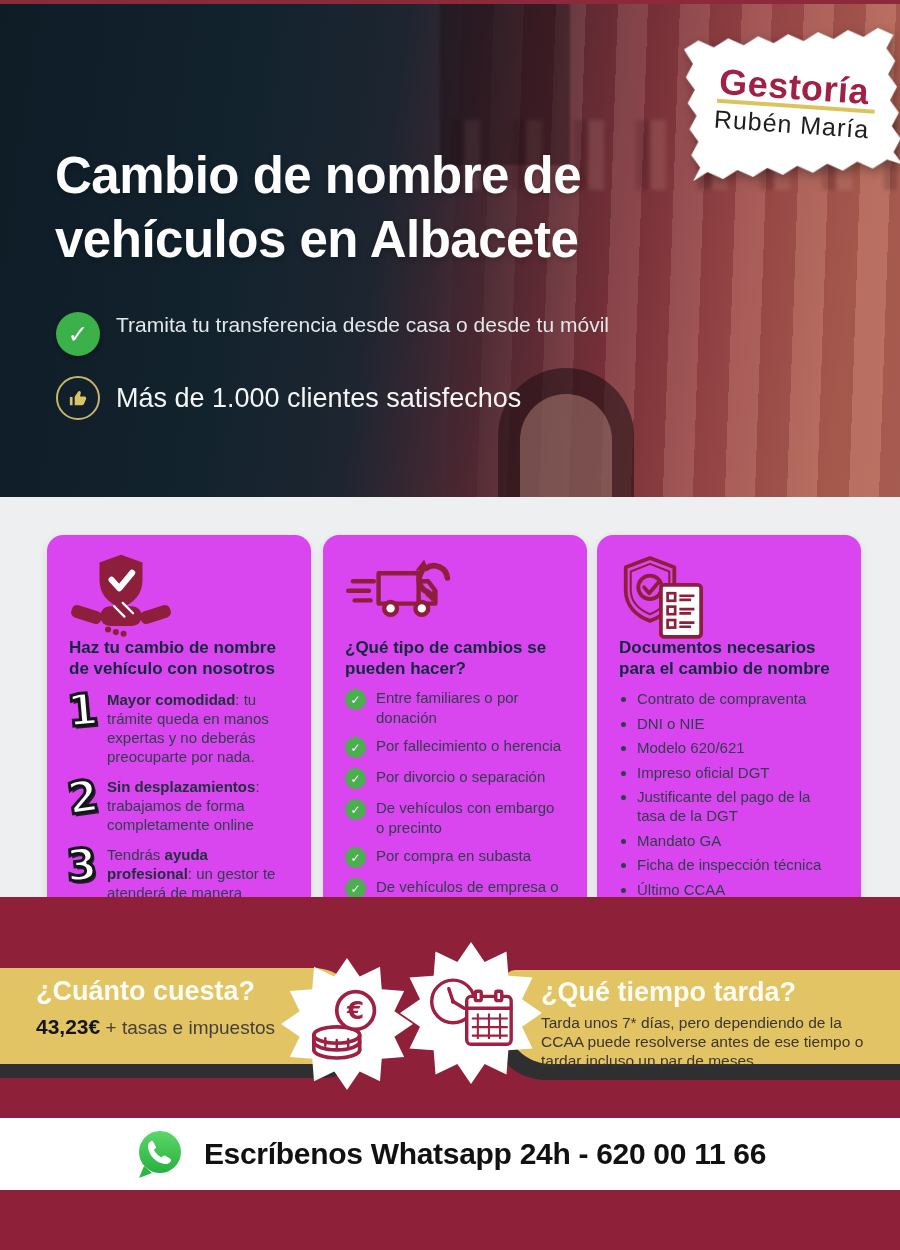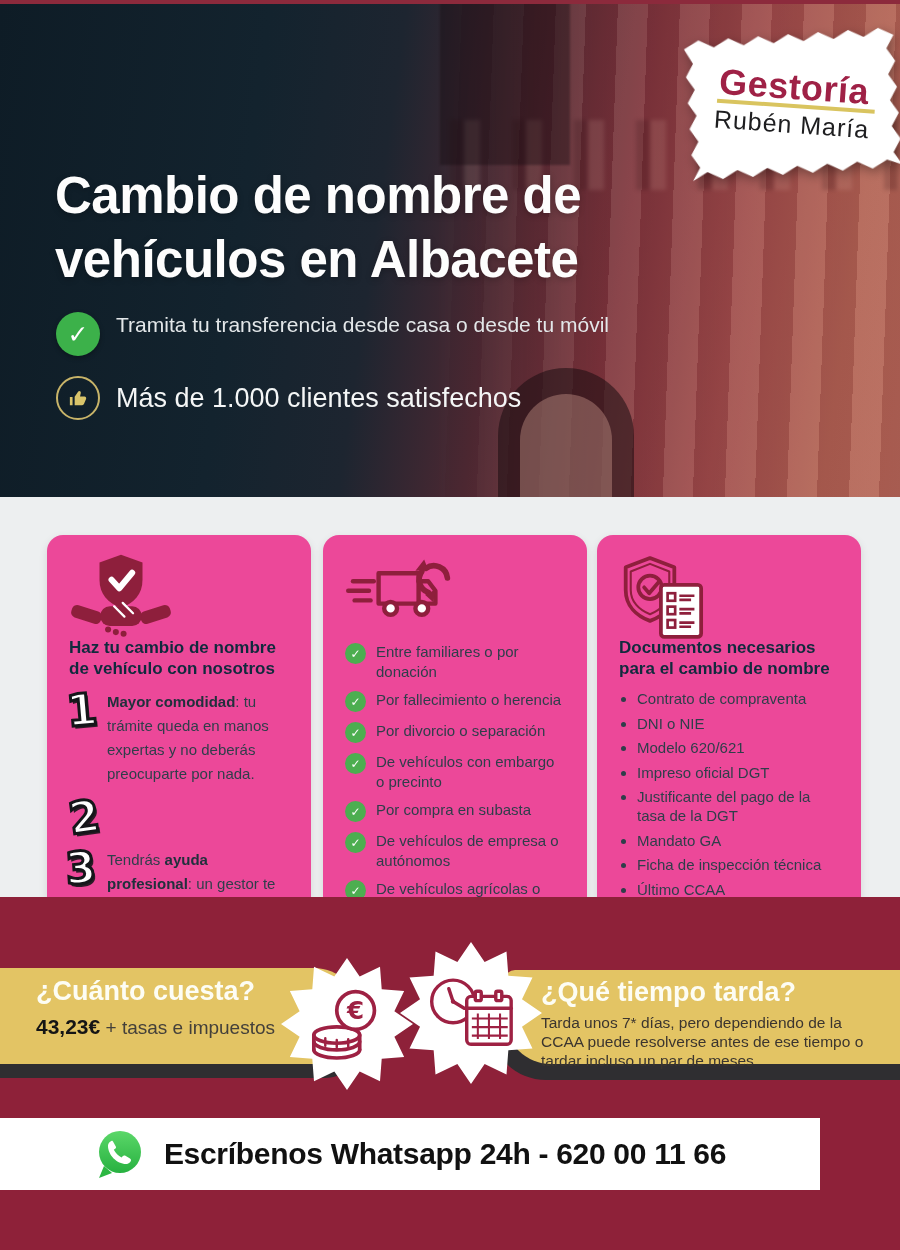--- a/index.html
+++ b/index.html
@@ -14,21 +14,21 @@
         -webkit-mask-image:linear-gradient(to right,transparent,#000 35%);
         mask-image:linear-gradient(to right,transparent,#000 35%);}
   .hero-capitals{position:absolute;right:0;top:120px;width:50%;height:70px;opacity:.35;
         background:repeating-linear-gradient(90deg,rgba(40,10,14,.55) 0 14px,rgba(255,215,195,.35) 14px 30px,rgba(40,10,14,.0) 30px 62px);
         filter:blur(2px);}
   .hero-balcony{position:absolute;left:440px;top:0;width:130px;height:165px;background:rgba(18,9,13,.38);filter:blur(1px);}
   .hero-arch{position:absolute;left:498px;top:368px;width:136px;height:130px;background:rgba(25,12,16,.55);border-radius:68px 68px 0 0;}
   .hero-arch-inner{position:absolute;left:520px;top:394px;width:92px;height:104px;background:rgba(215,162,150,.38);border-radius:46px 46px 0 0;}
   .hero-topstrip{position:absolute;left:0;top:0;width:100%;height:4px;background:#8c2a3c;}
 
-  .hero-title{position:absolute;left:55px;top:164px;color:#fdfdfd;font-weight:800;
+  .hero-title{position:absolute;left:55px;top:144px;color:#fdfdfd;font-weight:800;
         font-size:51px;line-height:64px;letter-spacing:-.5px;text-shadow:0 2px 6px rgba(0,0,0,.25);}
 
   .feature{position:absolute;left:56px;display:flex;align-items:flex-start;}
   .f1{top:312px;} .f2{top:376px;align-items:center;}
   .circle-check{width:44px;height:44px;border-radius:50%;background:#3cb14a;display:flex;align-items:center;justify-content:center;
         color:#fff;font-size:25px;font-weight:700;box-shadow:0 2px 5px rgba(0,0,0,.3);flex:0 0 auto;}
   .circle-thumb{width:44px;height:44px;border-radius:50%;border:2px solid #c8b469;display:flex;align-items:center;justify-content:center;flex:0 0 auto;box-sizing:border-box;}
   .feature-text{margin-left:16px;color:#fff;}
   .feature-title{font-size:27px;font-weight:700;line-height:30px;color:#f4f6f6;}
   .feature-sub{font-size:21px;line-height:26px;color:#e3e7e9;margin-top:0;}
@@ -37,31 +37,31 @@
   
   .stamp{position:absolute;left:688px;top:34px;width:210px;height:140px;transform:rotate(-4deg);}
   .stamp svg{position:absolute;left:0;top:0;filter:drop-shadow(2px 4px 6px rgba(0,0,0,.35));}
   .stamp-inner{position:absolute;left:0;top:0;width:210px;height:140px;display:flex;flex-direction:column;align-items:center;justify-content:center;transform:rotate(8deg);}
   .stamp-brand{font-size:36px;font-weight:700;color:#9f2146;line-height:34px;letter-spacing:.5px;}
   .stamp-line{width:158px;height:4px;background:#d9c45f;margin:0 0 2px 6px;}
   .stamp-owner{font-size:25px;font-weight:500;color:#1e1e20;letter-spacing:1px;}
 
   
   .gray-section{position:absolute;left:0;top:497px;width:900px;height:400px;background:#edeff0;}
-  .card{position:absolute;top:535px;width:264px;height:385px;background:#ec4899;border-radius:16px;
+  .card{position:absolute;top:535px;width:264px;height:385px;background:#d946ef;border-radius:16px;
         box-shadow:0 3px 8px rgba(0,0,0,.10);box-sizing:border-box;padding:18px 22px;}
   .card1{left:47px;} .card2{left:323px;} .card3{left:597px;}
   .card-icon{height:80px;display:flex;align-items:flex-start;}
   .card-title{font-size:17px;line-height:21px;font-weight:700;color:#112a3d;margin-top:4px;}
 
   .num-item{display:flex;margin-top:11px;}
   .num{flex:0 0 34px;font-family:"DejaVu Sans",sans-serif;font-size:44px;line-height:40px;font-weight:800;
        color:#fff;-webkit-text-stroke:3px #15161a;text-shadow:2px 3px 0 rgba(21,22,26,.9);}
   .num.r1{transform:rotate(-5deg);} .num.r2{transform:rotate(-8deg);} .num.r3{transform:rotate(-4deg);}
-  .item-text{font-size:15px;line-height:24px;color:#2f3e4a;margin-left:4px;}
+  .item-text{font-size:15px;line-height:19px;color:#2f3e4a;margin-left:4px;}
   .item-text b{color:#21303c;}
 
   .chk-row{display:flex;margin-top:9px;align-items:flex-start;}
   .chk{flex:0 0 21px;width:21px;height:21px;border-radius:50%;background:#4cae50;color:#fff;font-size:12px;font-weight:700;
        display:flex;align-items:center;justify-content:center;margin-top:1px;}
   .chk-label{font-size:15px;line-height:19.5px;color:#2f3e4a;margin-left:10px;}
 
   .doc-list{margin:10px 0 0 18px;padding:0;}
   .doc-list li{font-size:15px;line-height:19px;color:#2f3e4a;margin-bottom:5.5px;}
 
@@ -78,21 +78,21 @@
 
   .time-title{position:absolute;left:541px;top:977px;font-size:27px;font-weight:800;color:#fdfdf4;}
   .time-body{position:absolute;left:541px;top:1013px;width:334px;font-size:15.5px;line-height:19px;color:#3b352f;}
 
   .burst{position:absolute;background:#fff;display:flex;align-items:center;justify-content:center;
         clip-path:polygon(100% 50%,85.9% 59.6%,93.3% 75%,76.3% 76.3%,75% 93.3%,59.6% 85.9%,50% 100%,40.4% 85.9%,25% 93.3%,23.7% 76.3%,6.7% 75%,14.1% 59.6%,0% 50%,14.1% 40.4%,6.7% 25%,23.7% 23.7%,25% 6.7%,40.4% 14.1%,50% 0%,59.6% 14.1%,75% 6.7%,76.3% 23.7%,93.3% 25%,85.9% 40.4%);}
   .burst-coins{left:281px;top:958px;width:132px;height:132px;}
   .burst-clock{left:400px;top:942px;width:142px;height:142px;}
 
   
-  .footer-band{position:absolute;left:0;top:1118px;width:820px;height:72px;background:#fff;
+  .footer-band{position:absolute;left:0;top:1118px;width:900px;height:72px;background:#fff;
         display:flex;align-items:center;justify-content:center;gap:18px;}
   .footer-text{font-size:30px;font-weight:800;color:#111;letter-spacing:-.3px;}
 </style>
 </head>
 <body>
 
 <div class="page">
 
   <div class="hero">
     <div class="hero-columns"></div>
@@ -161,20 +161,21 @@
       </svg>
     </div>
     <div class="card-title">Haz tu cambio de nombre de vehículo con nosotros</div>
 
     <div class="num-item">
       <div class="num r1">1</div>
       <div class="item-text"><span></span><b>Mayor comodidad</b><span>: tu trámite queda en manos expertas y no deberás preocuparte por nada.</span></div>
     </div>
     <div class="num-item">
       <div class="num r2">2</div>
+      <div class="item-text"><span></span><b>Sin desplazamientos</b><span>: trabajamos de forma completamente online</span></div>
     </div>
     <div class="num-item">
       <div class="num r3">3</div>
       <div class="item-text"><span>Tendrás </span><b>ayuda profesional</b><span>: un gestor te atenderá de manera individualizada para dar respuesta a todas las dudas</span></div>
     </div>
   </div>
 
   <div class="card card2">
     <div class="card-icon">
       <svg width="108" height="78" viewBox="0 0 135 95">
@@ -190,20 +191,21 @@
         <g stroke="#8e1f3c" stroke-width="7" fill="none" stroke-linecap="round">
           <path d="M128 30 a17 17 0 0 0 -27 -12"></path>
           <path d="M96 22 a17 17 0 0 0 8 26"></path>
         </g>
         <g fill="#8e1f3c" stroke="none">
           <polygon points="104,20 88,21 99,7"></polygon>
           <polygon points="100,51 114,44 110,60"></polygon>
         </g>
       </svg>
     </div>
+    <div class="card-title">¿Qué tipo de cambios se pueden hacer?</div>
 
     <div class="chk-row">
         <span class="chk">
           <i>✓</i>
         </span>
         <span class="chk-label">Entre familiares o por donación</span>
       </div>
     <div class="chk-row">
         <span class="chk">
           <i>✓</i>

